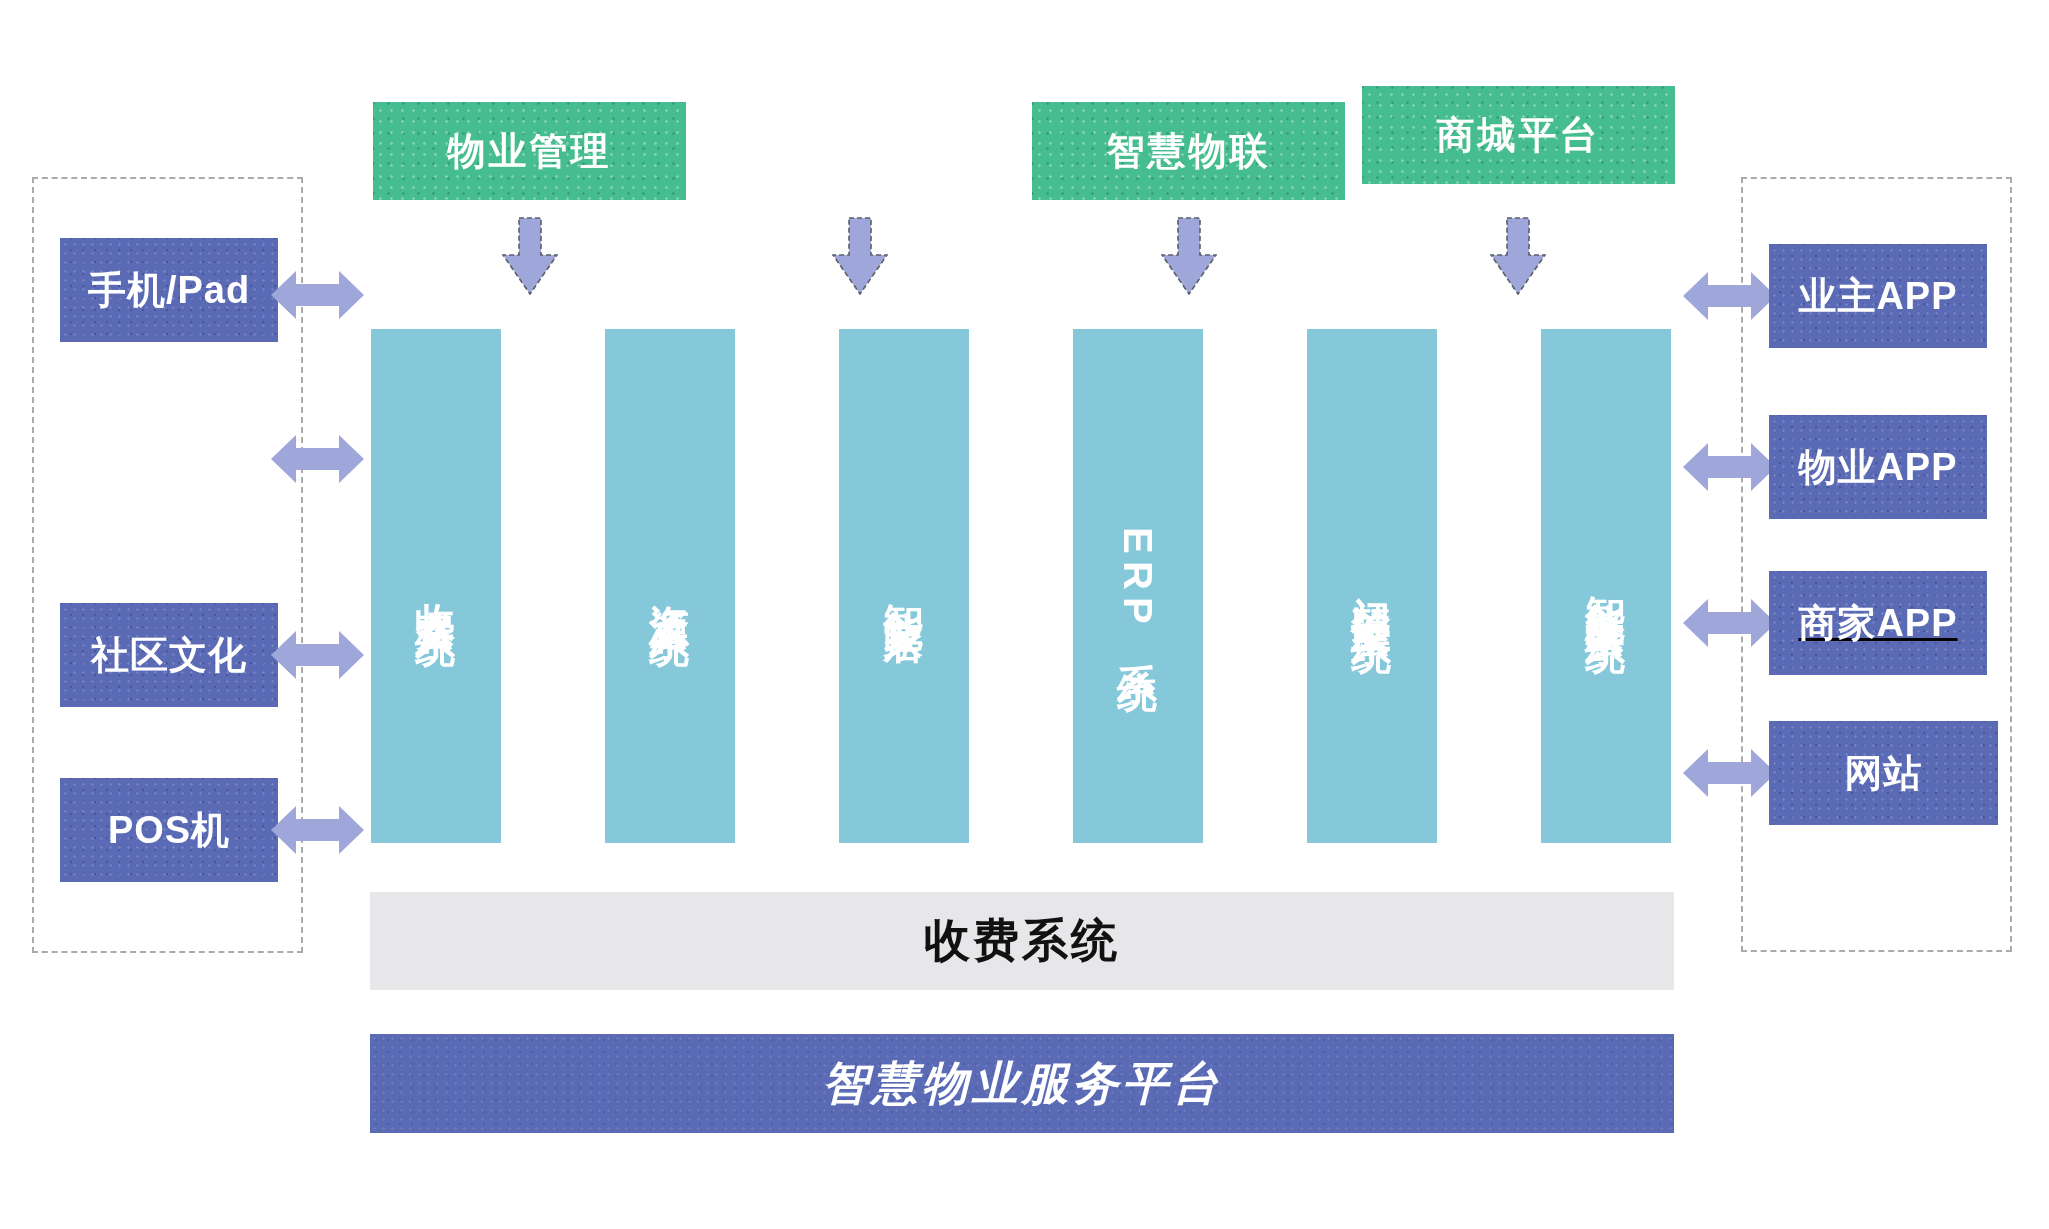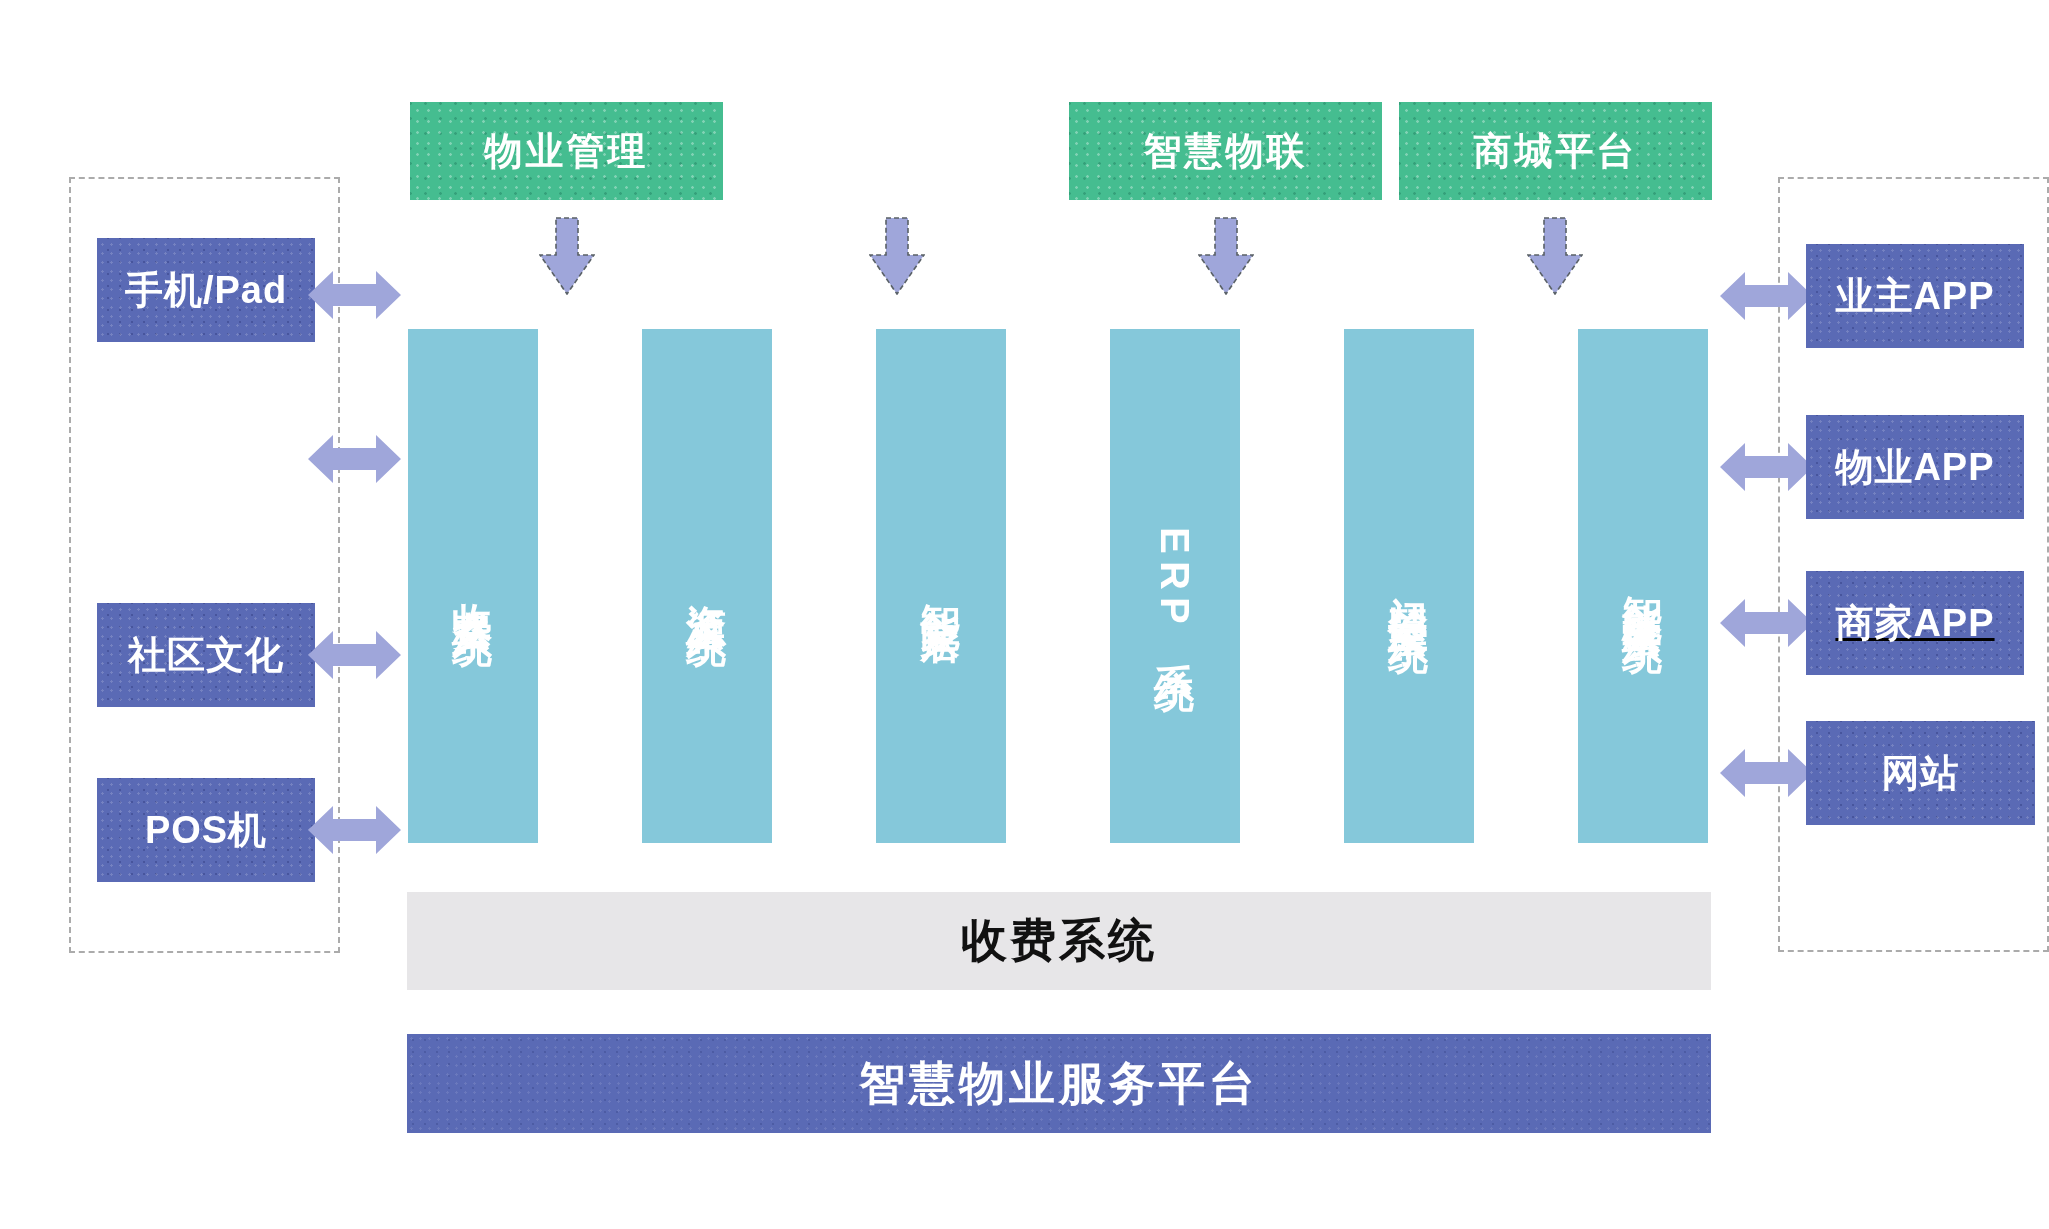--- a/index.html
+++ b/index.html
@@ -10,21 +10,21 @@
   body {
     font-family: "Liberation Sans", "DejaVu Sans", sans-serif;
   }
   #canvas {
     position: relative;
     width: 2049px;
     height: 1229px;
     background: #ffffff;
     overflow: hidden;
   }
-  .abs { position: absolute; margin-left: 37px; }
+  .abs { position: absolute; }
 
   
   .panel {
     border: 2px dashed var(--dashed-border, #ABABAB);
     background: transparent;
   }
 
   
   .module {
     background-color: var(--module-green, #45BD90);
@@ -100,39 +100,40 @@
     background-image:
       radial-gradient(rgba(255,255,255,0.10) 1px, transparent 1.4px),
       radial-gradient(rgba(22,32,92,0.20) 1px, transparent 1.4px);
     background-size: 9px 9px, 12px 12px;
   }
   .bar-purple .label {
     color: var(--text-light, #FFFFFF);
     font-size: 46px;
     font-weight: bold;
     letter-spacing: 4px;
+    font-style: italic;
   }
 
   .arrow svg { display: block; width: 100%; height: 100%; }
 </style>
 </head>
 <body>
 
 <div id="canvas">
 
   <div class="abs panel" style="left:32px; top:177px; width:267px; height:772px;"></div>
   <div class="abs panel" style="left:1741px; top:177px; width:267px; height:771px;"></div>
 
   <div class="abs module" style="left:373px; top:102px; width:313px; height:98px;">
     <span class="label">物业管理</span>
   </div>
   <div class="abs module" style="left:1032px; top:102px; width:313px; height:98px;">
     <span class="label">智慧物联</span>
   </div>
-  <div class="abs module" style="left:1362px; top:102px; width:313px; height:98px;">
+  <div class="abs module" style="left:1362px; top:86px; width:313px; height:98px;">
     <span class="label">商城平台</span>
   </div>
 
   <div class="abs arrow" style="left:502px; top:217px; width:56px; height:78px;">
     <svg viewBox="0 0 56 78">
         <path d="M17 1 H39 V38 H55 L28 77 L1 38 H17 Z" fill="#9FA6DA" stroke="#596066" stroke-width="1.6" stroke-dasharray="5 3"></path>
       </svg>
   </div>
   <div class="abs arrow" style="left:832px; top:217px; width:56px; height:78px;">
     <svg viewBox="0 0 56 78">

